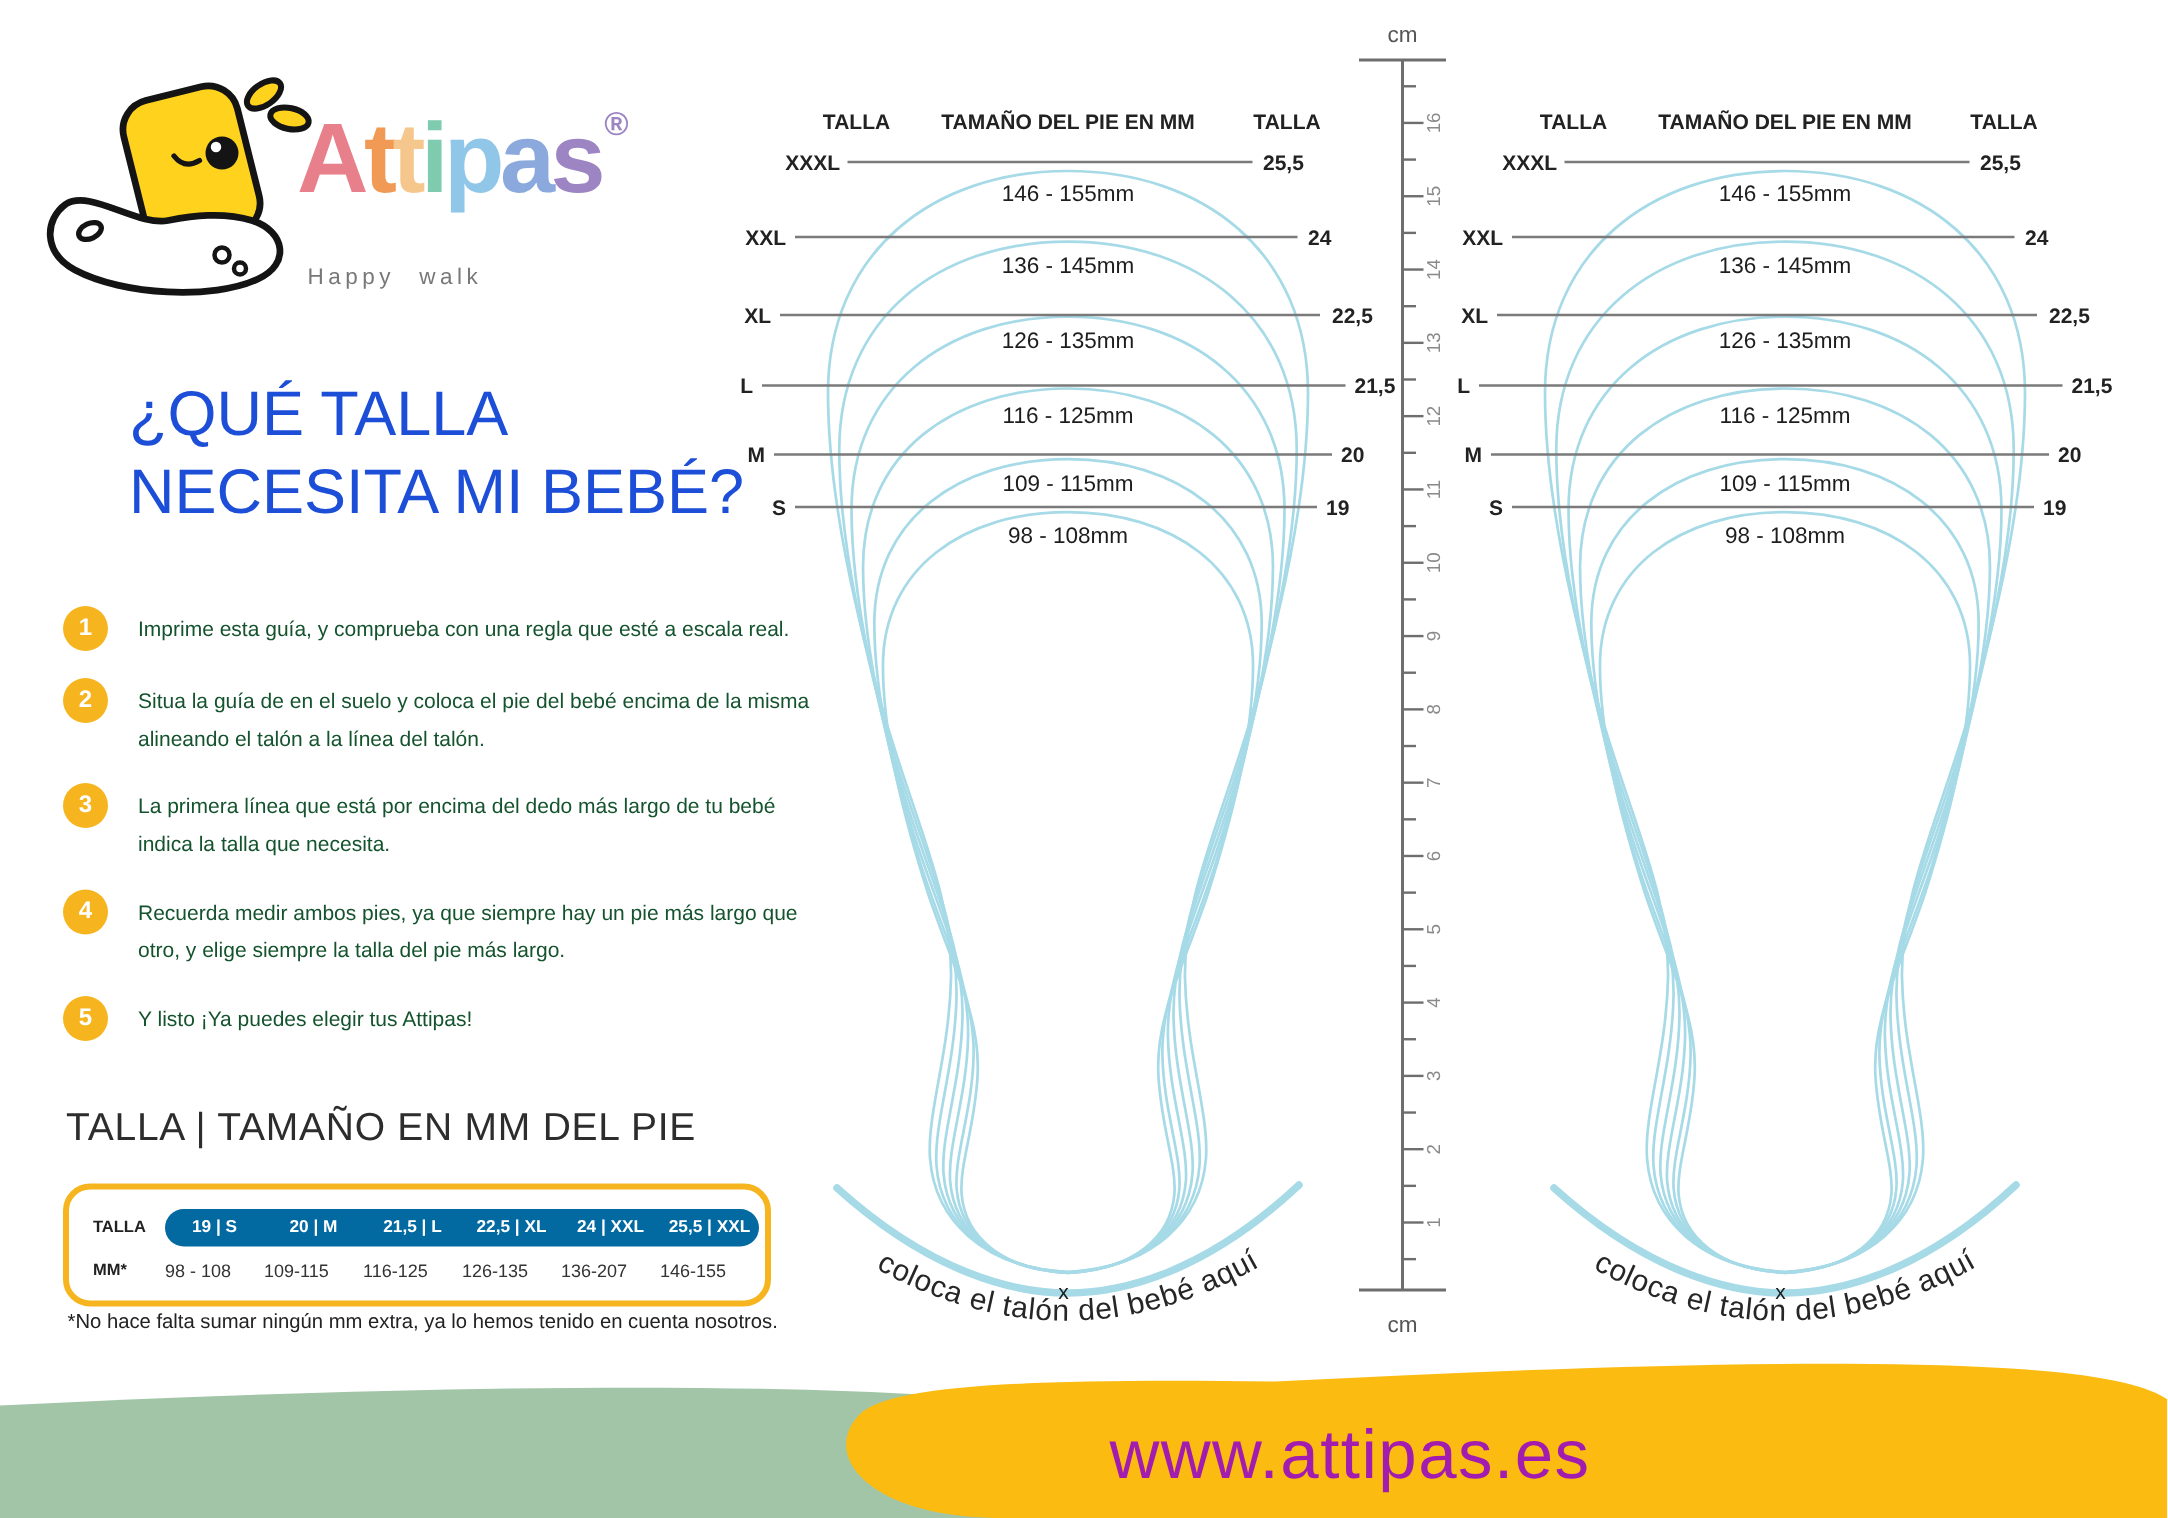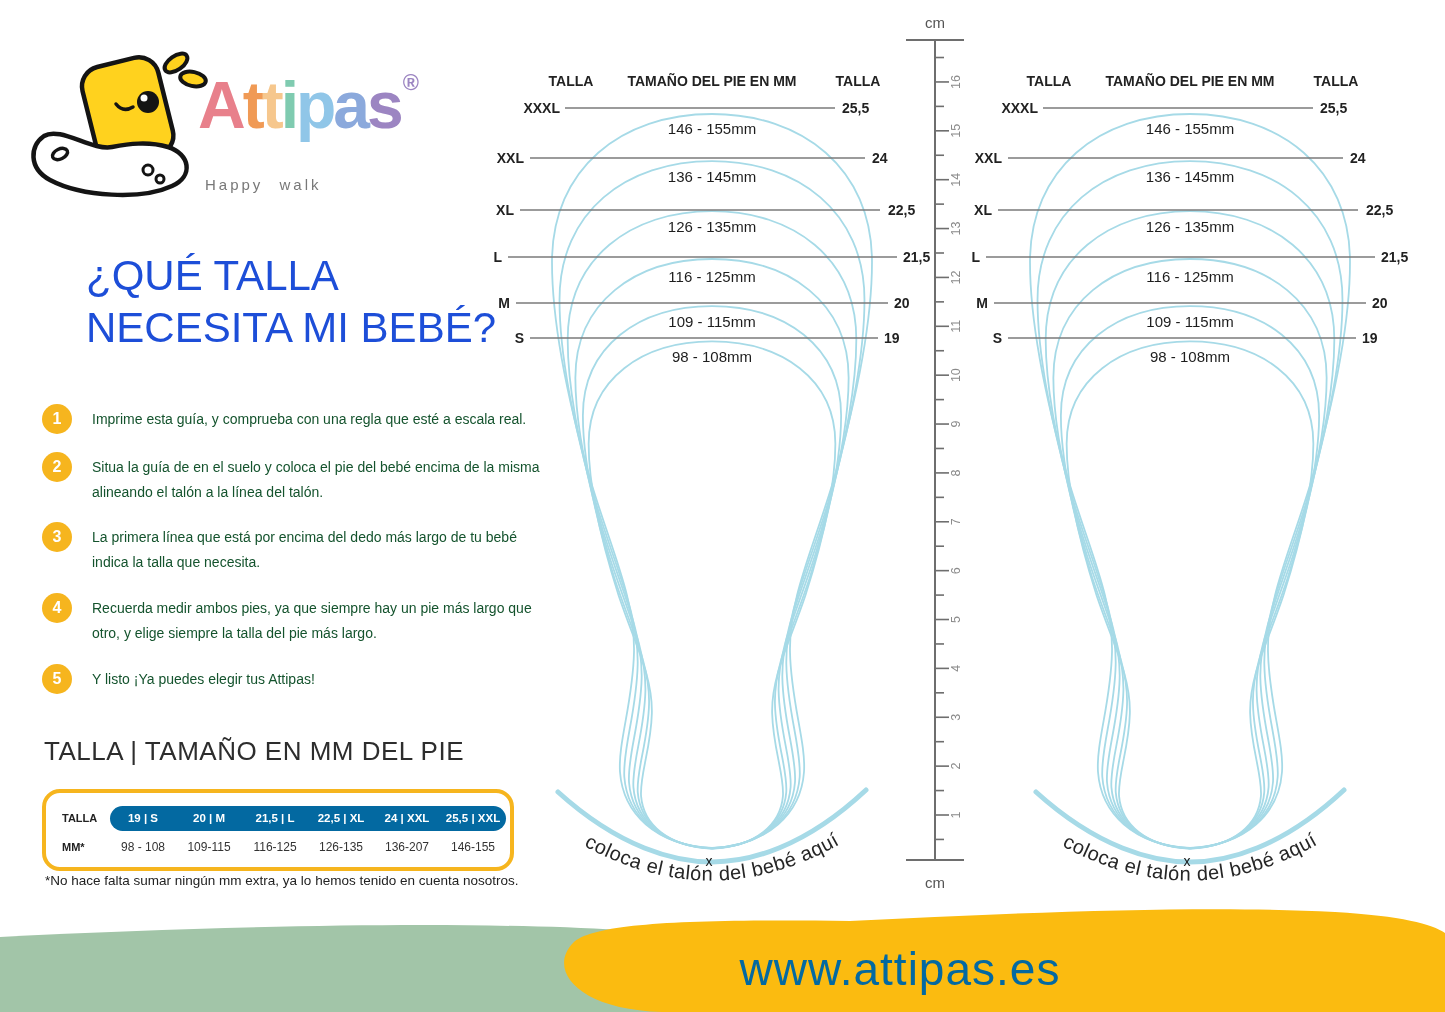--- a/index.html
+++ b/index.html
@@ -24,42 +24,42 @@
   
   .table-heading{position:absolute;left:44px;top:736px;font-size:26px;color:#2d2d2d;letter-spacing:.5px;}
   .table-wrap{position:absolute;left:42px;top:789px;width:456px;height:68px;border:4px solid #F6B51E;
               border-radius:18px;background:#fff;display:flex;flex-direction:column;justify-content:space-evenly;
               padding:3px 4px;}
   .t-row{display:flex;align-items:center;}
   .t-label{width:48px;padding-left:12px;font-size:11px;font-weight:bold;color:#222;}
   .t-pill{flex:1;background:#0369a1;border-radius:13px;height:25px;display:flex;align-items:center;}
   .t-pill span{flex:1;text-align:center;color:#fff;font-weight:bold;font-size:11.5px;}
   .t-vals{flex:1;display:flex;}
-  .t-vals span{flex:1;text-align:center;font-size:12px;color:#333;}
+  .t-vals span{flex:1;font-size:12px;color:#333;}
   .footnote{position:absolute;left:45px;top:873px;font-size:13.5px;color:#222;}
   
   .hdr{font-size:14px;font-weight:bold;fill:#222;text-anchor:middle;}
   .szline{stroke:#7a7a7a;stroke-width:1.6;}
   .szlab{font-size:14px;font-weight:600;fill:#222;}
   .end{text-anchor:end;}
   .mmlab{font-size:15px;fill:#1d1d1d;text-anchor:middle;}
   .footline{fill:none;stroke:#A6DAE7;stroke-width:1.8;}
   .heelarc{fill:none;stroke:#A6DAE7;stroke-width:5;stroke-linecap:round;}
   .curvetext{font-size:20px;fill:#262626;letter-spacing:.5px;text-anchor:middle;}
   .xmark{font-size:14px;fill:#1a1a1a;text-anchor:middle;}
   
   .rmain{stroke:#6e6e6e;stroke-width:2;}
   .rl{stroke:#6e6e6e;stroke-width:1.6;}
   .rnum{font-size:12.5px;fill:#8a8a8a;text-anchor:middle;}
   .runit{font-size:15px;fill:#555;text-anchor:middle;}
   
   .green{fill:#A2C5A8;}
   .yellowblob{fill:#FBBB10;}
   .footer-url{position:absolute;left:900px;top:942px;transform:translateX(-50%);font-size:46px;
-              color:#0369a1;letter-spacing:1px;}
+              color:#a21caf;letter-spacing:1px;}
 </style>
 </head>
 <body>
 
 <div class="page">
 
   <div class="logo">
     <svg class="logo-mark" width="185" height="160" viewBox="0 0 185 160">
       <g transform="rotate(-14 95 75)">
         <rect x="62" y="12" width="78" height="100" rx="20" fill="#FFD21E" stroke="#141414" stroke-width="4.5"></rect>

